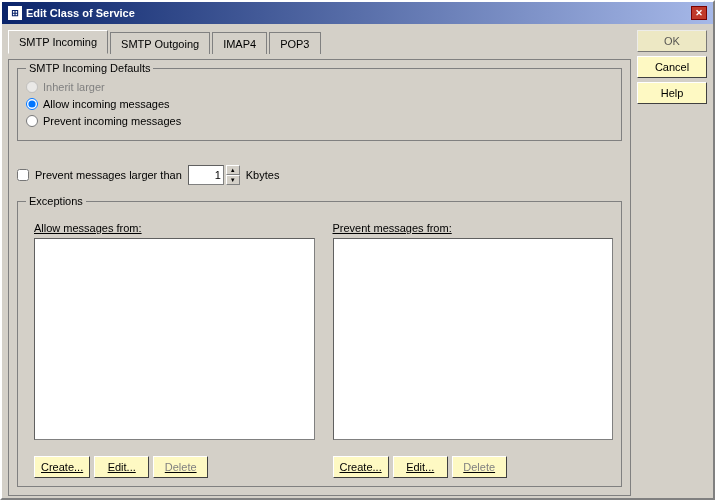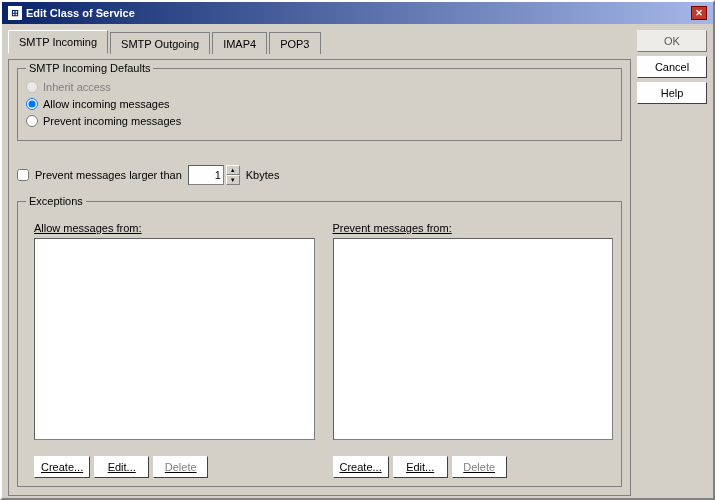--- a/index.html
+++ b/index.html
@@ -272,21 +272,21 @@
     .exceptions-buttons {
       display: flex;
       gap: 4px;
       margin-top: 12px;
     }
 
     
     .win-btn {
       min-width: 55px;
       height: 22px;
-      background: #ffffff;
+      background: #fef9c3;
       border: 1px solid #808080;
       border-top: 1px solid #ffffff;
       border-left: 1px solid #ffffff;
       border-bottom: 1px solid #404040;
       border-right: 1px solid #404040;
       cursor: pointer;
       font-size: 11px;
       display: flex;
       align-items: center;
       justify-content: center;
@@ -334,21 +334,21 @@
         </div>
       </div>
 
       <div class="tab-content-wrapper" style="display:flex; flex-direction:column; gap:8px;">
 
         <div class="group-box">
           <span class="group-box-label">SMTP Incoming Defaults</span>
           <div class="group-box-content">
             <div class="radio-item">
               <input type="radio" class="radio-input" name="smtp_option" disabled="" style="">
-              <span class="radio-label disabled">Inherit access</span>
+              <span class="radio-label disabled">Inherit larger</span>
             </div>
             <div class="radio-item">
               <input type="radio" class="radio-input" name="smtp_option" checked="" style="">
               <span class="radio-label">Allow incoming messages</span>
             </div>
             <div class="radio-item">
               <input type="radio" class="radio-input" name="smtp_option" style="">
               <span class="radio-label">Prevent incoming messages</span>
             </div>
           </div>

